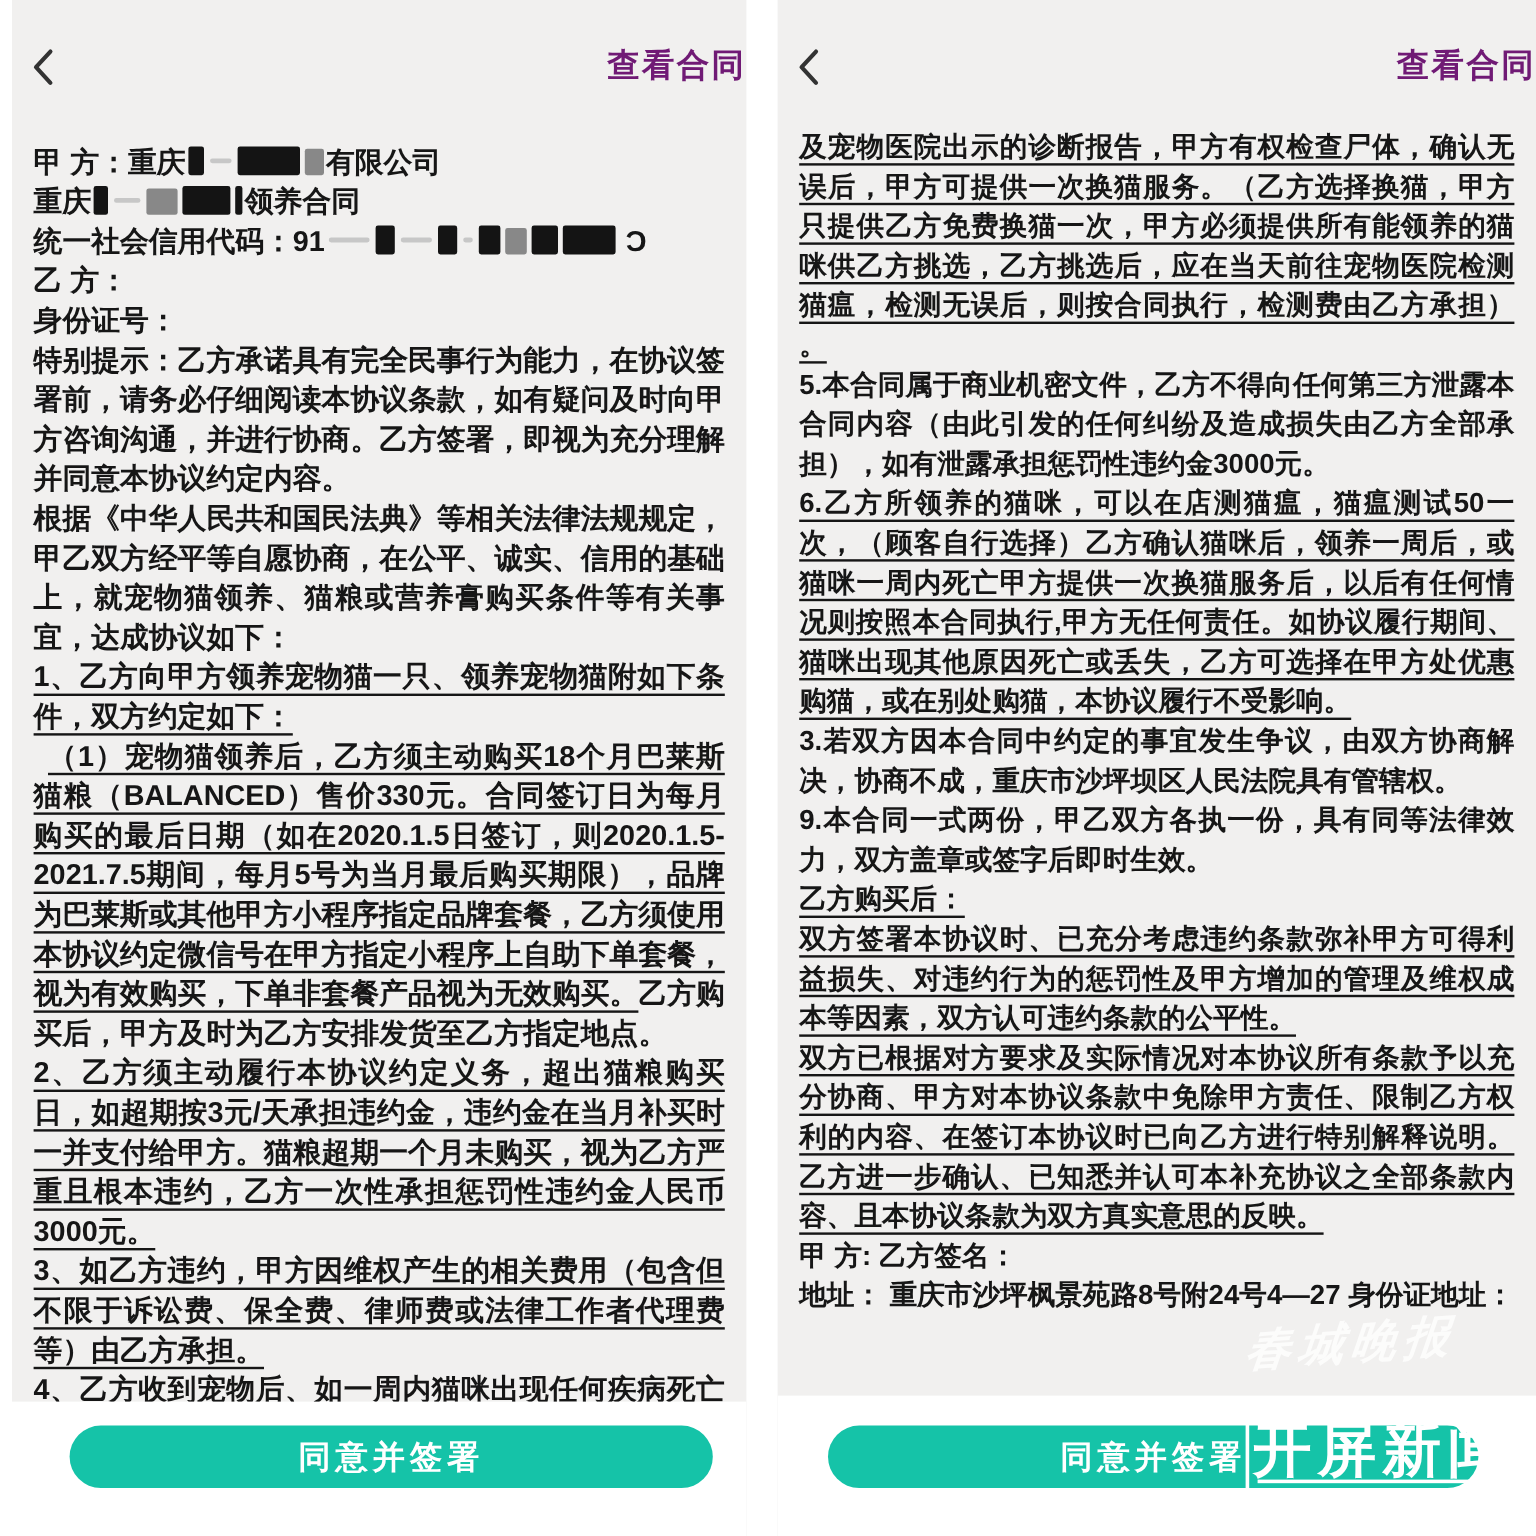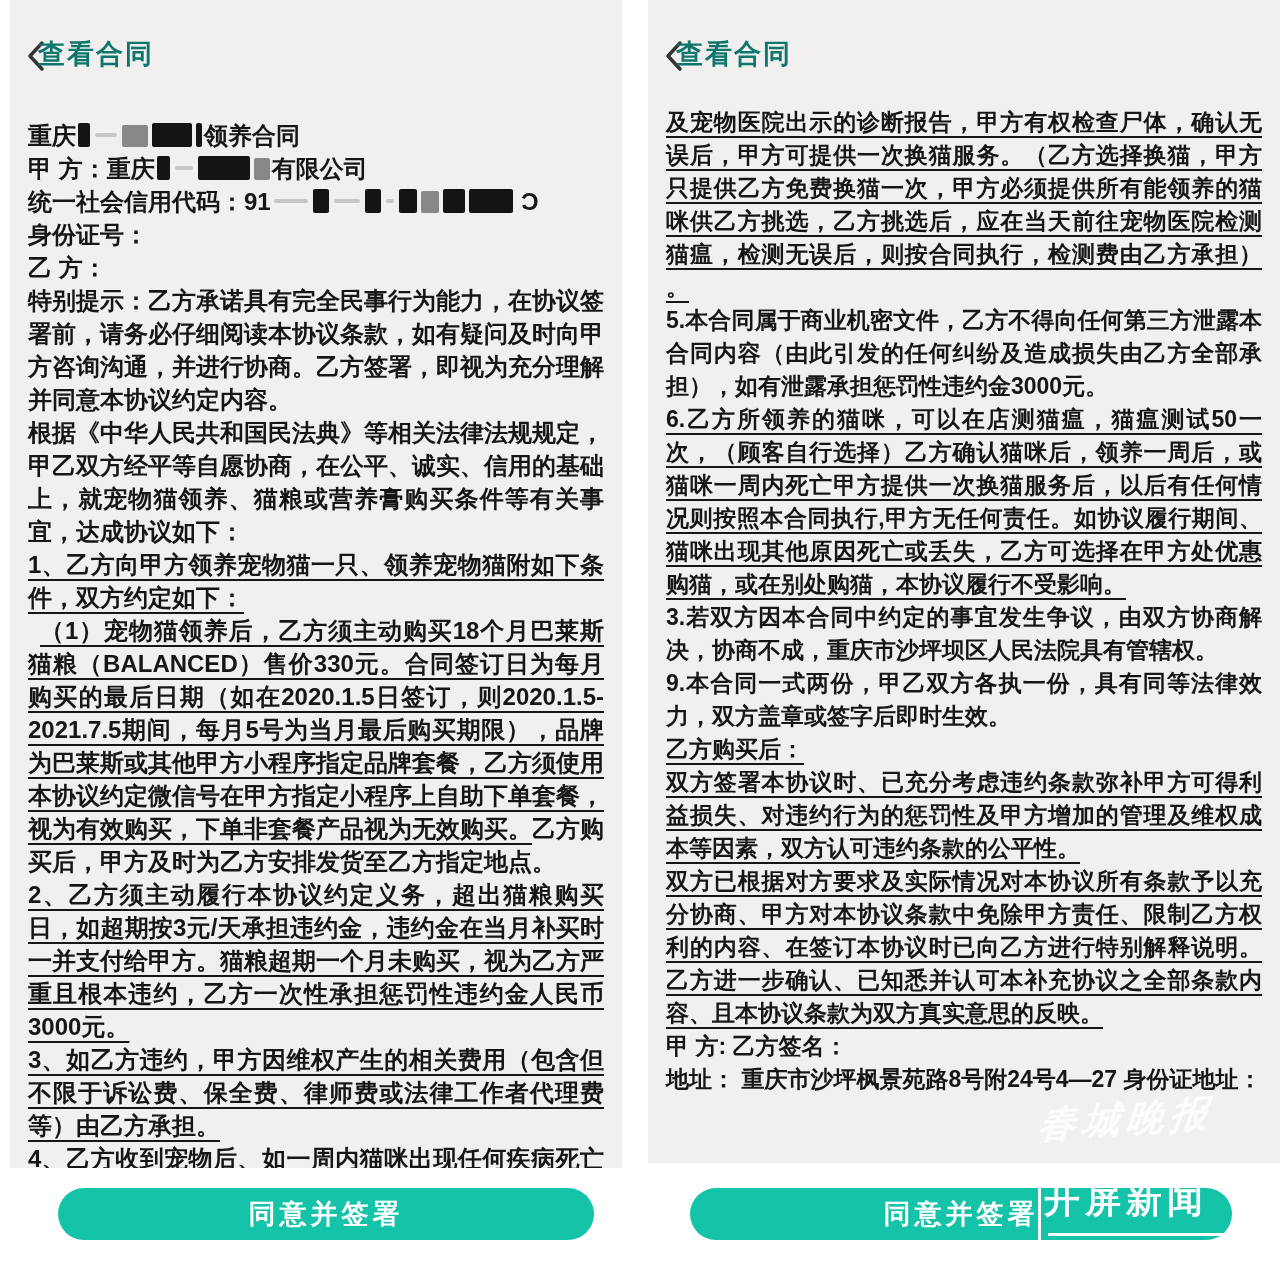--- a/index.html
+++ b/index.html
@@ -3,22 +3,22 @@
 <meta charset="utf-8">
 <style>
   html,body{margin:0;padding:0;background:#ffffff;}
   .canvas{position:relative;width:1280px;height:1280px;background:#ffffff;overflow:hidden;
           font-family:"Liberation Sans",sans-serif;color:#161616;}
   .panel{position:absolute;top:0;bottom:0;background:var(--panel-bg,#f1f0ef);overflow:hidden;}
   .panel.left{left:10px;width:612px;}
   .panel.right{left:648px;width:632px;}
   .nav{position:relative;height:96px;}
   .back{position:absolute;left:16px;top:40px;width:20px;height:32px;cursor:pointer;}
-  .nav h1{position:absolute;left:0;right:0;top:36px;margin:0;text-align:left;
-          font-size:27px;font-weight:700;color:#0f766e;letter-spacing:2px;padding-left:28px;}
+  .nav h1{position:absolute;left:0;right:0;top:36px;margin:0;text-align:right;
+          font-size:27px;font-weight:700;color:#701a75;letter-spacing:2px;padding-left:28px;}
   .content{padding:22px 18px 0 18px;text-align:justify;font-weight:600;}
   .panel.left  .content{font-size:24px;line-height:33px;padding-top:23px;}
   .panel.right .content{font-size:23px;line-height:33px;padding-top:10px;}
   .para{margin:0;}
   .para.bold{font-weight:800;}
   .para.indent{text-indent:12px;}
   .u{text-decoration:underline;text-decoration-thickness:2px;text-underline-offset:6px;
      text-decoration-skip-ink:none;}
   .blk{display:inline-block;height:24px;background:#141414;vertical-align:-3px;
        border-radius:2px;margin:0 2px;}
@@ -30,45 +30,45 @@
   .panel.right .footer{top:1163px;bottom:0;}
   .sign-btn{position:absolute;height:52px;border:none;border-radius:34px;
             background:var(--accent,#15c3a8);color:#ffffff;font-size:27px;font-weight:700;
             letter-spacing:4px;font-family:inherit;cursor:pointer;display:flex;
             align-items:center;justify-content:center;}
   .panel.left  .sign-btn{left:48px;width:536px;top:20px;}
   .panel.right .sign-btn{left:42px;width:542px;top:25px;}
   .wm{position:absolute;color:#ffffff;z-index:3;pointer-events:none;white-space:nowrap;}
   .wm-script{left:390px;top:1094px;font-size:38px;font-weight:700;font-style:italic;
              opacity:.8;transform:rotate(-4deg) skewX(-10deg);letter-spacing:6px;}
-  .wm-app{left:396px;top:1176px;font-size:36px;font-weight:800;letter-spacing:5px;}
+  .wm-app{left:396px;top:1176px;font-size:49px;font-weight:800;letter-spacing:5px;}
   .wm-line{left:400px;top:1233px;width:180px;height:3px;background:#ffffff;}
   .wm-slogan{left:400px;top:1244px;font-size:12px;font-weight:600;letter-spacing:7px;}
   .wm-vline{left:390px;top:1186px;width:3px;height:72px;background:#ffffff;}
 </style>
 </head>
 <body>
 
 <div class="canvas">
 
   <section class="panel left">
     <header class="nav">
       <span class="back">
         <svg width="20" height="32" viewBox="0 0 20 32">
             <polyline points="16,3 4,16 16,29" fill="none" stroke="#333" stroke-width="3.5" stroke-linecap="round" stroke-linejoin="round"></polyline>
           </svg>
       </span>
       <h1>查看合同</h1>
     </header>
     <div class="content" id="left-content">
+        <div class="para"><span>甲 方：重庆</span><span class="blk" style="width: 13px;"></span><span class="fnt" style="width: 18px;"></span><span class="blk" style="width: 52px;"></span><span class="blk gry" style="width: 16px;"></span><span>有限公司</span></div>
         <div class="para"><span>重庆</span><span class="blk" style="width: 12px;"></span><span class="fnt" style="width: 22px;"></span><span class="blk gry" style="width: 26px;"></span><span class="blk" style="width: 40px;"></span><span class="blk" style="width: 6px;"></span><span>领养合同</span></div>
-        <div class="para"><span>甲 方：重庆</span><span class="blk" style="width: 13px;"></span><span class="fnt" style="width: 18px;"></span><span class="blk" style="width: 52px;"></span><span class="blk gry" style="width: 16px;"></span><span>有限公司</span></div>
         <div class="para"><span>统一社会信用代码：91</span><span class="fnt" style="width: 34px;"></span><span class="blk" style="width: 16px;"></span><span class="fnt" style="width: 26px;"></span><span class="blk" style="width: 16px;"></span><span class="fnt" style="width: 8px;"></span><span class="blk" style="width: 18px;"></span><span class="blk gry" style="width: 18px;"></span><span class="blk" style="width: 22px;"></span><span class="blk" style="width: 44px;"></span><span> Ɔ</span></div>
+        <div class="para"><span>乙 方：</span></div>
         <div class="para"><span>身份证号：</span></div>
-        <div class="para"><span>乙 方：</span></div>
         <div class="para"><span>特别提示：乙方承诺具有完全民事行为能力，在协议签署前，请务必仔细阅读本协议条款，如有疑问及时向甲方咨询沟通，并进行协商。乙方签署，即视为充分理解并同意本协议约定内容。</span></div>
         <div class="para"><span>根据《中华人民共和国民法典》等相关法律法规规定，甲乙双方经平等自愿协商，在公平、诚实、信用的基础上，就宠物猫领养、猫粮或营养膏购买条件等有关事宜，达成协议如下：</span></div>
         <div class="para"><span class="u">1、乙方向甲方领养宠物猫一只、领养宠物猫附如下条件，双方约定如下： </span></div>
         <div class="para indent"><span class="u">（1）宠物猫领养后，乙方须主动购买18个月巴莱斯猫粮（BALANCED）售价330元。合同签订日为每月购买的最后日期（如在2020.1.5日签订，则2020.1.5-2021.7.5期间，每月5号为当月最后购买期限），品牌为巴莱斯或其他甲方小程序指定品牌套餐，乙方须使用本协议约定微信号在甲方指定小程序上自助下单套餐，视为有效购买，下单非套餐产品视为无效购买。</span><span>乙方购买后，甲方及时为乙方安排发货至乙方指定地点。</span></div>
         <div class="para"><span class="u">2、乙方须主动履行本协议约定义务，超出猫粮购买日，如超期按3元/天承担违约金，违约金在当月补买时一并支付给甲方。猫粮超期一个月未购买，视为乙方严重且根本违约，乙方一次性承担惩罚性违约金人民币3000元。 </span></div>
         <div class="para"><span class="u">3、如乙方违约，甲方因维权产生的相关费用（包含但不限于诉讼费、保全费、律师费或法律工作者代理费等）由乙方承担。 </span></div>
         <div class="para"><span class="u">4、乙方收到宠物后、如一周内猫咪出现任何疾病死亡或其他非人为的意外死亡，乙方必须提供所领养猫的死亡照片以</span></div>
       </div>
     <footer class="footer">
       <button class="sign-btn">同意并签署</button>

